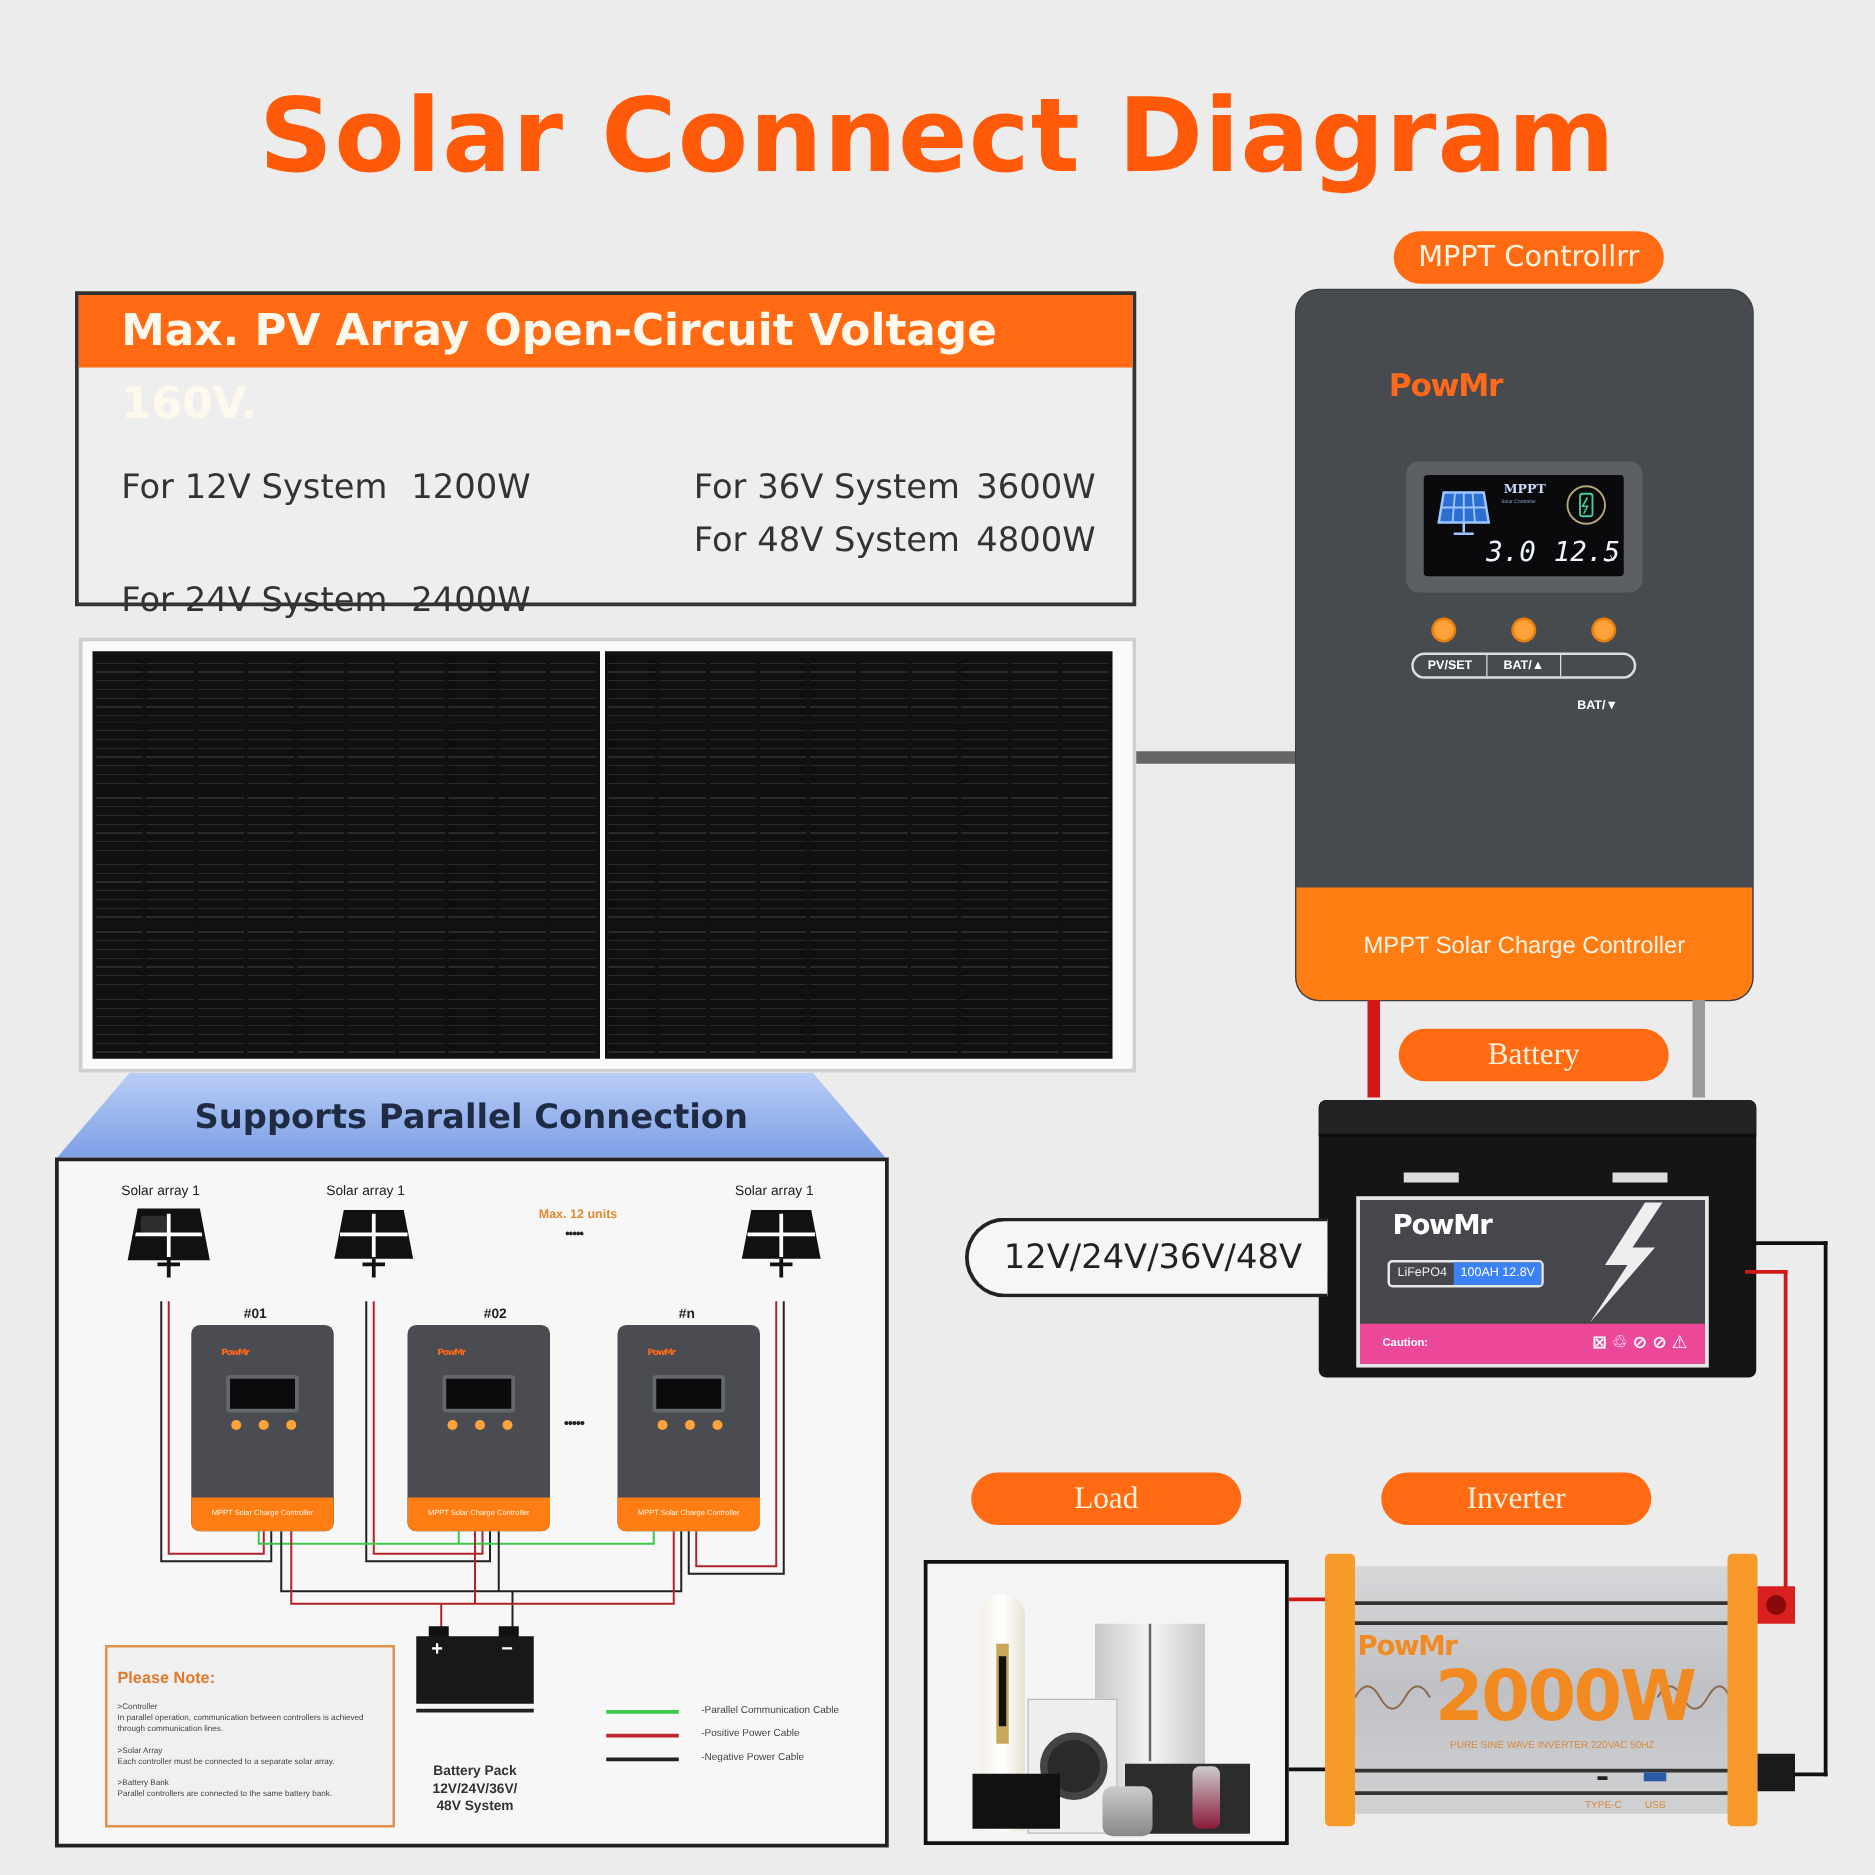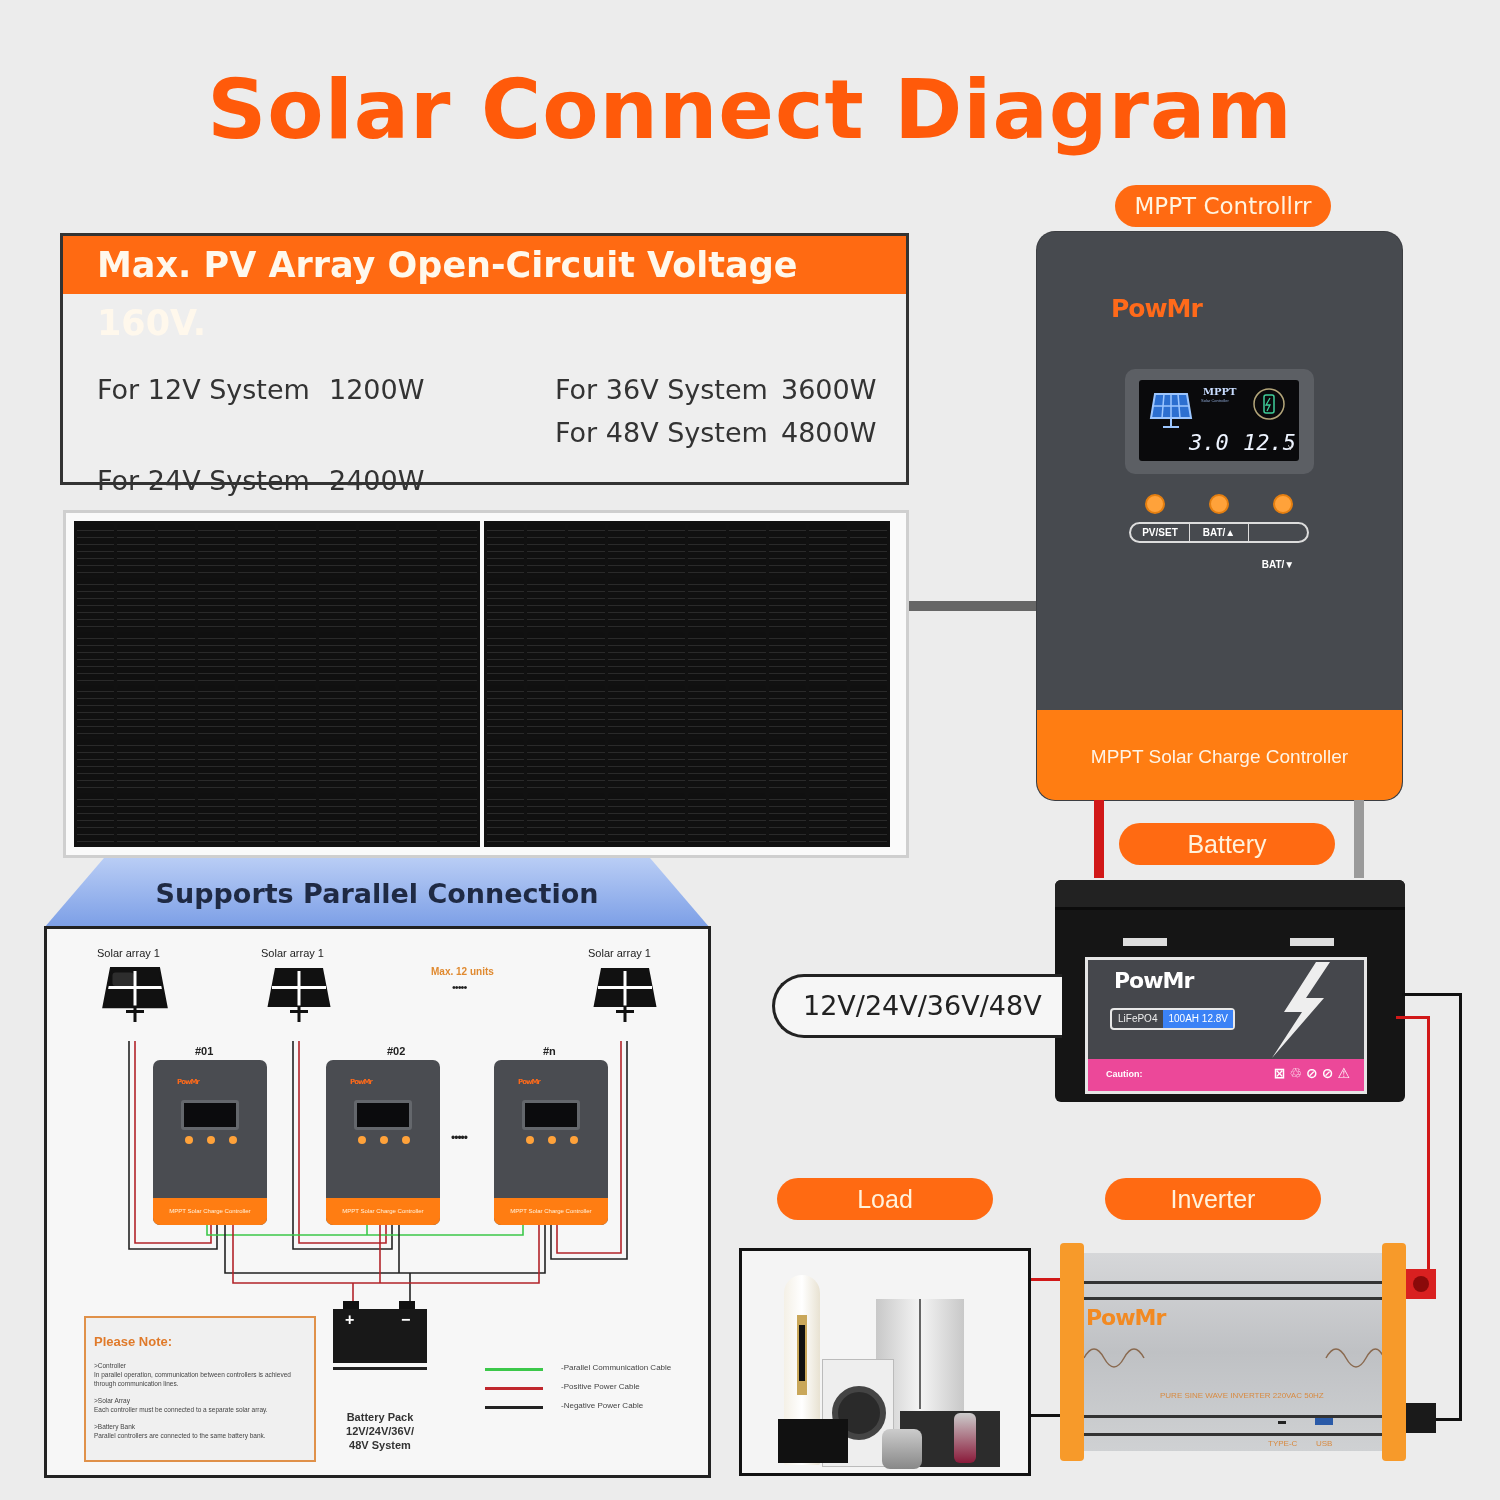--- a/index.html
+++ b/index.html
@@ -67,21 +67,21 @@
   .btn-bar span:last-child { border-right: none; margin-top: 32px; }
 
   
   .wire-red { background: #d11818; }
   .wire-gray { background: #9a9a9a; }
   .wire-black { background: #111; }
 
   .pill {
     height: 42px; border-radius: 22px; background: #ff6a12; color: #fff2dc;
     text-align: center; line-height: 42px; font-size: 25px;
-    font-family: Liberation Sans, sans-serif;
+    font-family: Liberation Serif, serif;
   }
 
   
   .battery { left: 1055px; top: 880px; width: 350px; height: 222px; background: #151515; border-radius: 6px; }
   .battery-lid { left: 0; top: 0; width: 350px; height: 30px; background: #222; border-bottom: 3px solid #0c0c0c; border-radius: 6px 6px 0 0; }
   .battery-label { left: 30px; top: 77px; width: 282px; height: 137px; background: #45474c; border: 3px solid #e6e6e6; }
   .battery-caution { left: 0; bottom: 0; width: 100%; height: 32px; background: #ec4899; color: #fff; font-size: 9px; font-weight: bold; padding: 10px 0 0 18px; }
   .lifepo { left: 22px; top: 48px; height: 22px; border: 2px solid #e8e8e8; border-radius: 4px; display: flex; font-size: 10px; }
   .lifepo .a { color: #eee; padding: 3px 6px; }
   .lifepo .b { background: #3b82f6; color: #fff; padding: 3px 5px; }
@@ -373,20 +373,21 @@
   <div class="abs inv-body">
     <div class="abs" style="left:0;top:28px;width:100%;height:3px;background:#333;"></div>
     <div class="abs" style="left:0;top:44px;width:100%;height:3px;background:#333;"></div>
     <div class="abs" style="left:0;top:162px;width:100%;height:3px;background:#333;"></div>
     <div class="abs" style="left:0;top:180px;width:100%;height:3px;background:#333;"></div>
     <div class="abs brand" style="left:4px;top:52px;font-size:22px;color:#f28a22;">PowMr</div>
     <svg class="abs" style="left:0;top:85px;" width="302" height="40" viewBox="0 0 302 40">
       <path d="M2 20 Q12 2 22 20 T42 20 T62 20" stroke="#8a6a50" fill="none" stroke-width="1.5"></path>
       <path d="M244 20 Q254 2 264 20 T284 20 T302 20" stroke="#8a6a50" fill="none" stroke-width="1.5"></path>
     </svg>
+    <div class="abs inv-watt" style="left:66px;top:72px;">2000W</div>
     <div class="abs" style="left:78px;top:138px;font-size:8px;color:#d88a40;">PURE SINE WAVE INVERTER 220VAC 50HZ</div>
     <div class="abs" style="left:196px;top:168px;width:8px;height:3px;background:#222;"></div>
     <div class="abs" style="left:233px;top:165px;width:18px;height:7px;background:#2a5aa8;"></div>
     <div class="abs" style="left:186px;top:186px;font-size:8px;color:#d88a40;">TYPE-C</div>
     <div class="abs" style="left:234px;top:186px;font-size:8px;color:#d88a40;">USB</div>
   </div>
   <div class="abs inv-cap" style="left:0;"></div>
   <div class="abs inv-cap" style="left:322px;"></div>
   <div class="abs" style="left:346px;top:26px;width:30px;height:30px;background:#d92020;">
     <div style="position:absolute;left:7px;top:7px;width:16px;height:16px;border-radius:50%;background:#8a0a0a;"></div>

